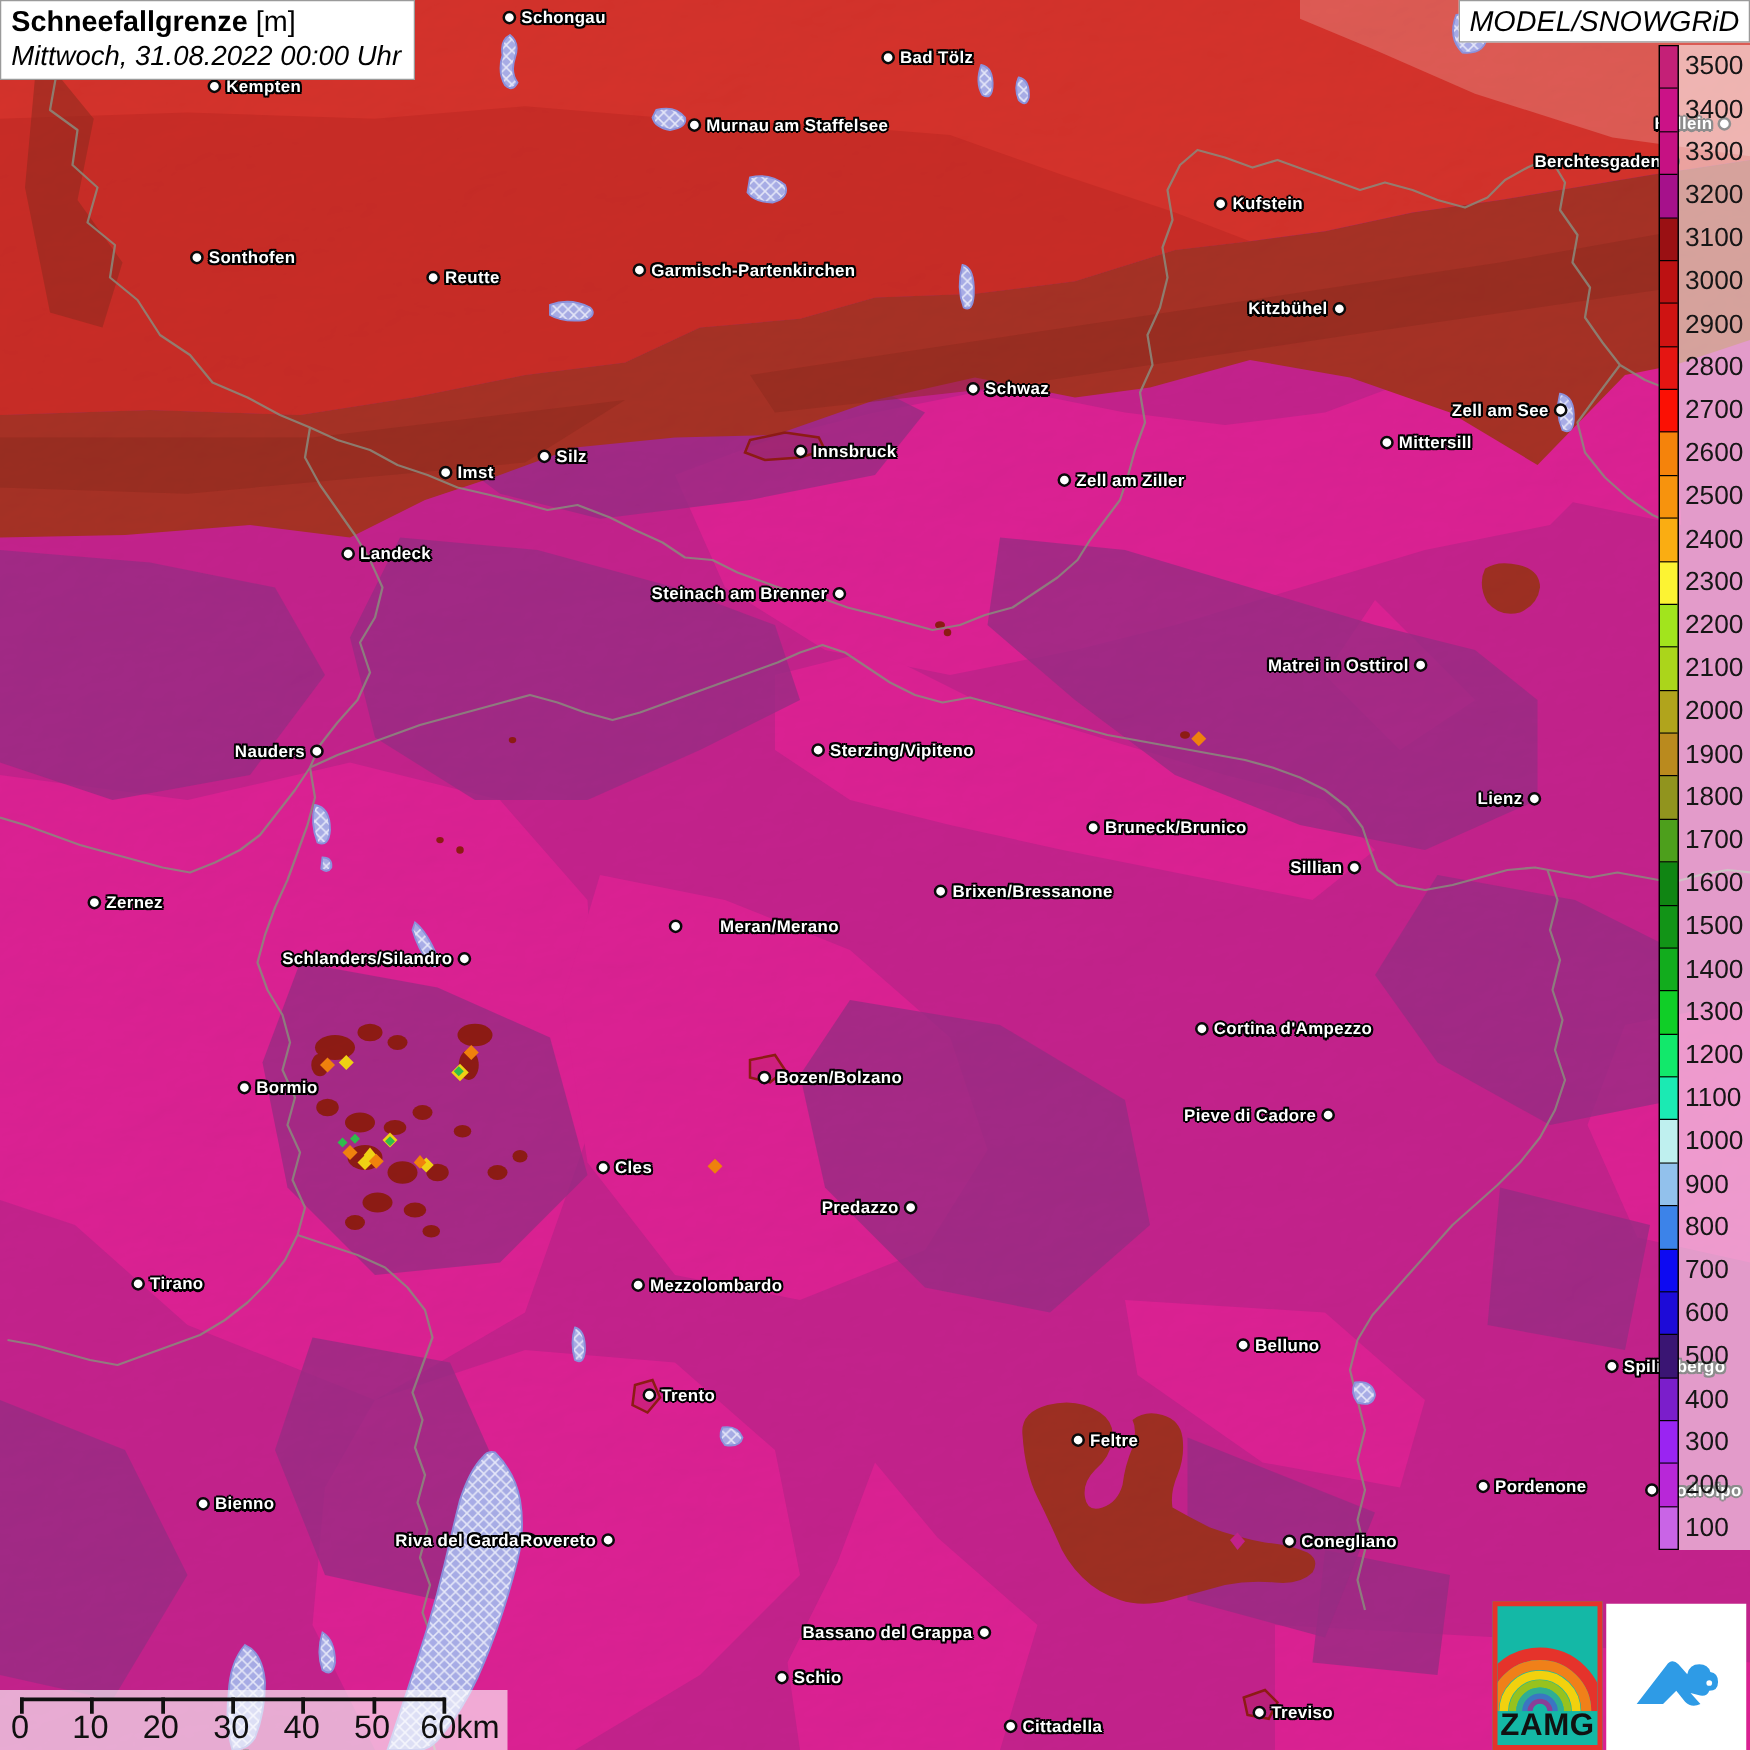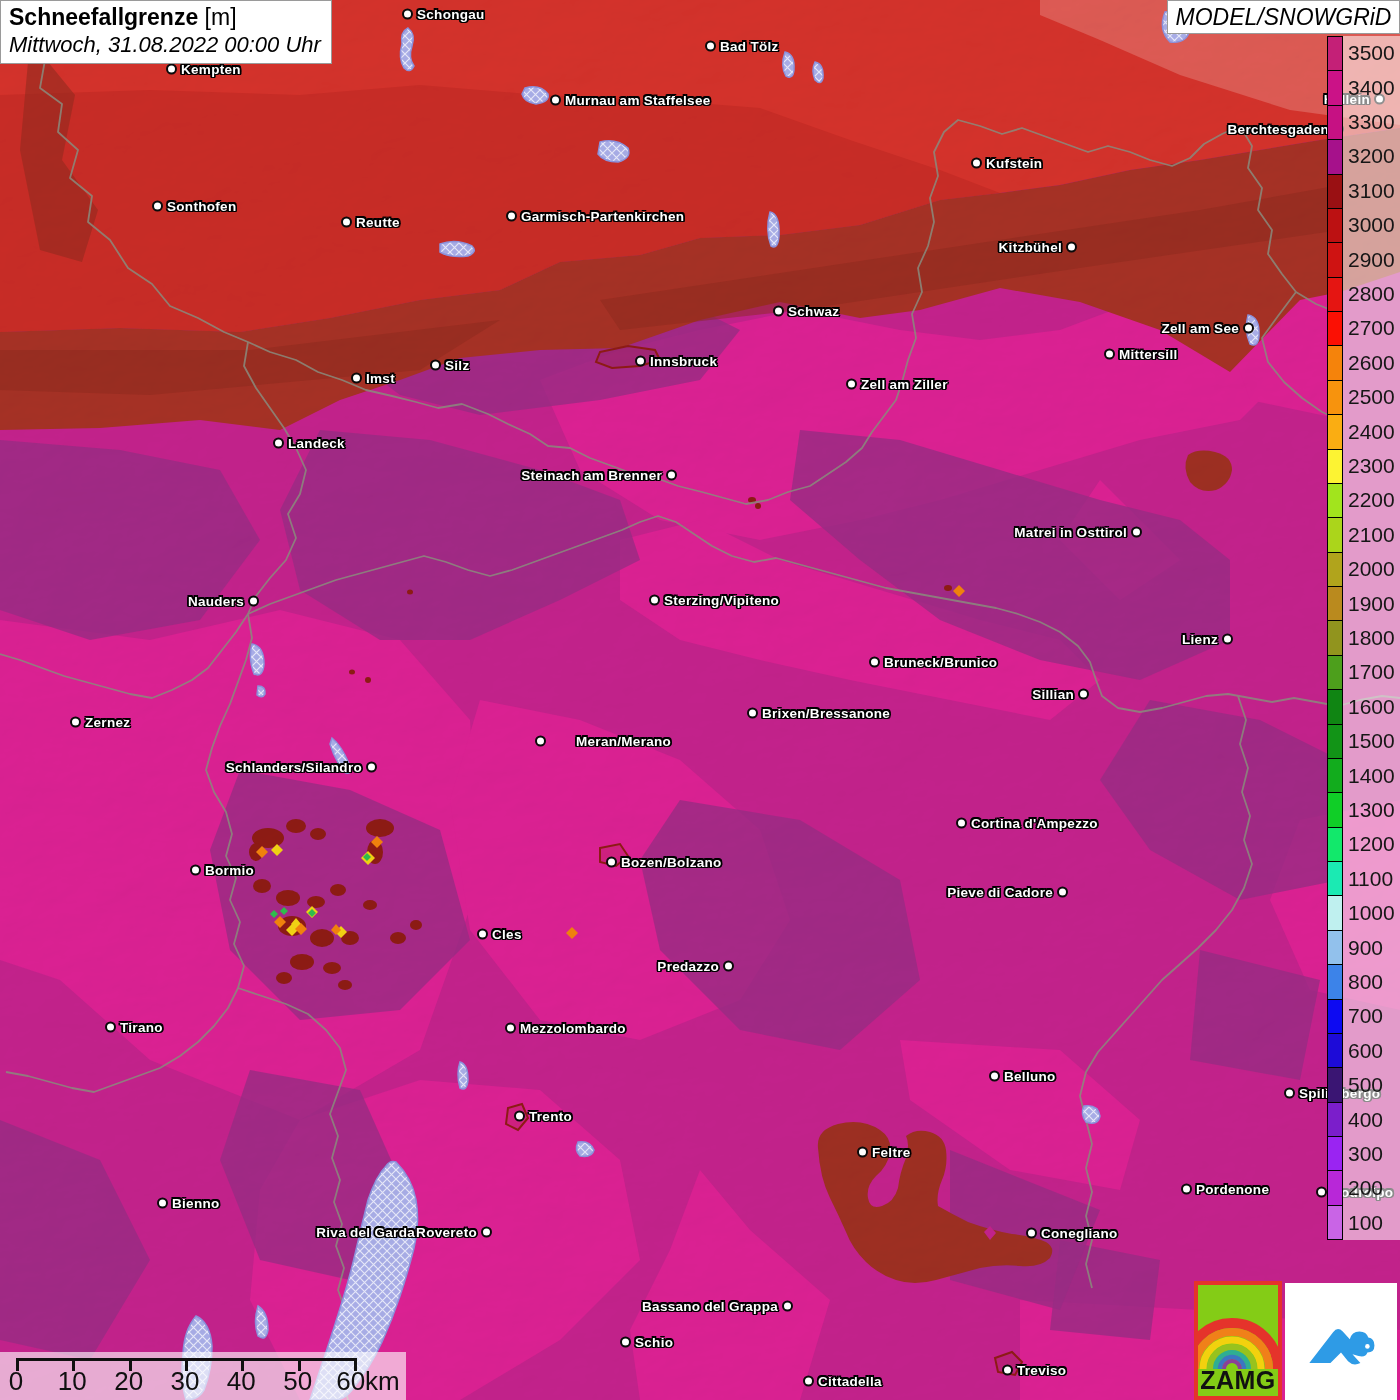--- a/index.html
+++ b/index.html
@@ -52,21 +52,21 @@
   #cb-labels{position:absolute;left:0;top:0;z-index:4;}
   .cb-lab{position:absolute;left:1348px;transform:translateY(-50%);font-size:21px;color:#161616;}
 
   #scalebar{position:absolute;left:0;top:1352px;width:406px;height:48px;z-index:3;
             background:rgba(255,255,255,.62);}
   #sb-line{position:absolute;left:16px;top:6px;width:340px;height:3px;background:#101010;}
   .sb-tick{position:absolute;top:6px;width:3px;height:13px;background:#101010;}
   .sb-lab{position:absolute;top:14px;transform:translateX(-50%);font-size:26px;color:#101010;}
 
   #zamg-box{position:absolute;left:1194px;top:1281px;width:88px;height:119px;z-index:4;
-            background:#84cc16;border:4px solid #E5332B;box-sizing:border-box;overflow:hidden;}
+            background:#14b8a6;border:4px solid #E5332B;box-sizing:border-box;overflow:hidden;}
   #zamg-text{position:absolute;left:0;right:0;bottom:1px;text-align:center;font-weight:bold;
              font-size:25px;letter-spacing:.5px;color:#111;}
   #partner-box{position:absolute;left:1285px;top:1283px;width:112px;height:117px;z-index:4;
              background:#fff;display:flex;align-items:center;justify-content:center;}
 </style>
 </head>
 <body>
 
 <div id="stage">
 

